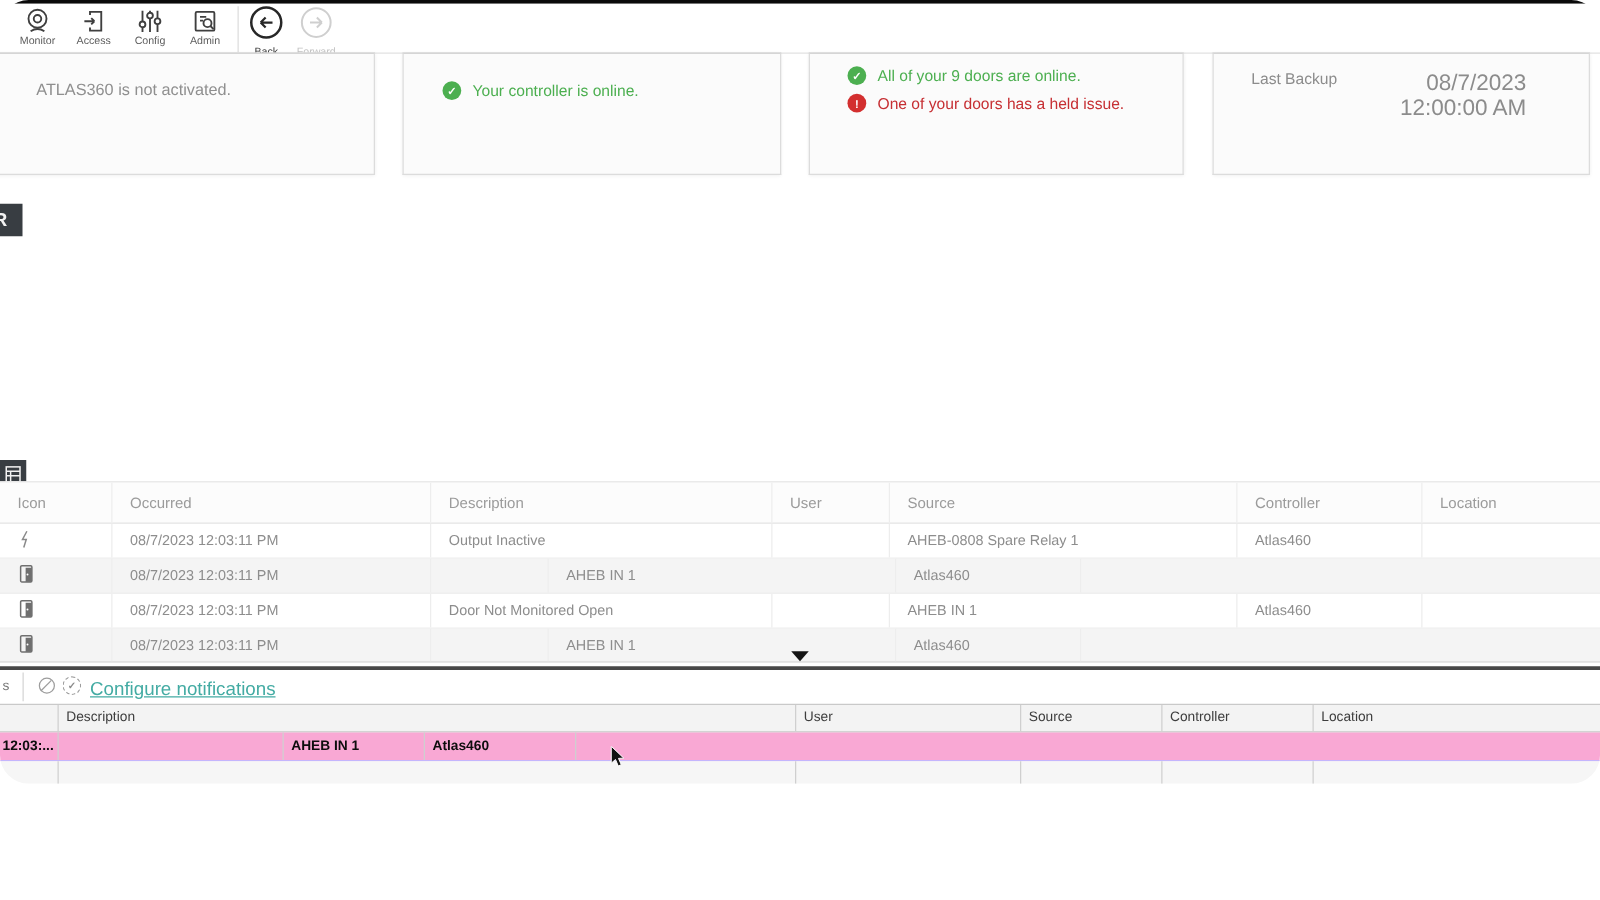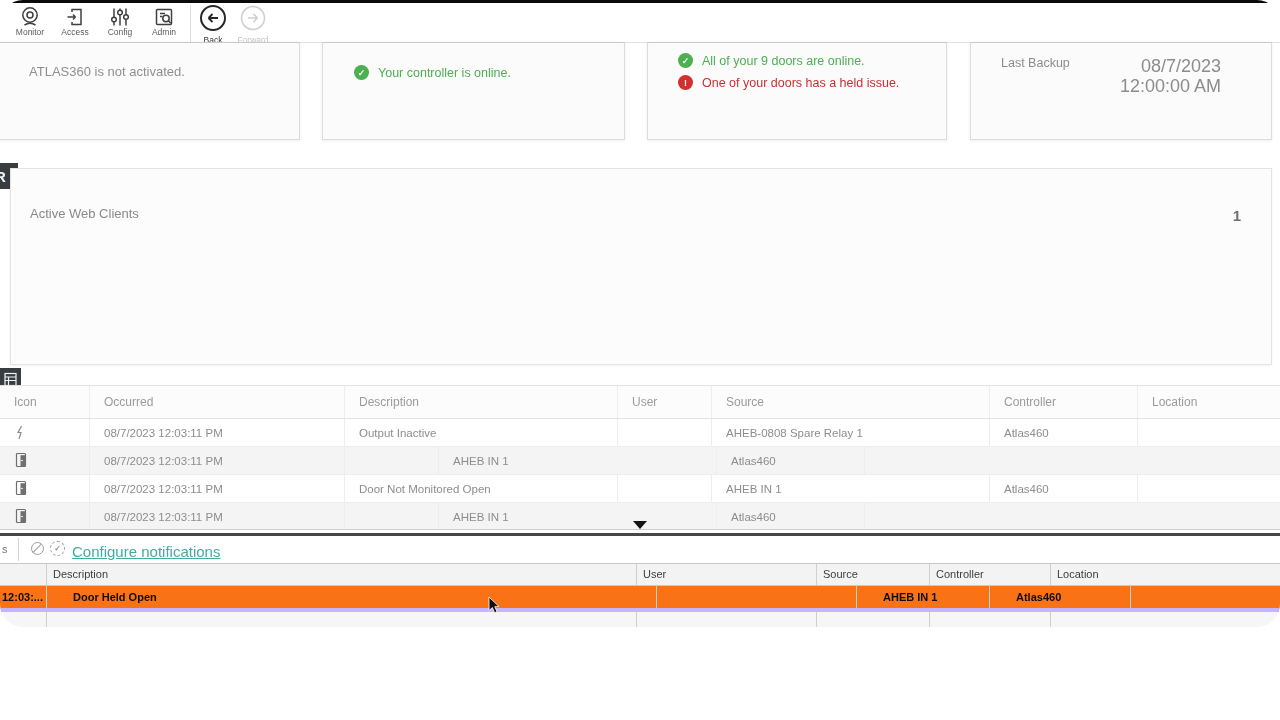--- a/index.html
+++ b/index.html
@@ -73,21 +73,21 @@
                border-radius:50%;box-sizing:border-box;}
   .no-icon{left:31px;}
   .no-icon::after{content:"";position:absolute;left:-1px;top:4.6px;width:12px;height:1.4px;
                   background:#9d9d9d;transform:rotate(-45deg);}
   .dash-icon{left:50px;border-style:dashed;border-width:1.3px;width:15px;height:15px;top:5px;
              color:#8a8a8a;font-size:8px;font-weight:bold;text-align:center;line-height:13px;}
   .cfg-link{position:absolute;left:72px;top:7px;font-size:15px;color:#43aba3;
             text-decoration:underline;cursor:pointer;}
   .ahead{display:flex;height:21px;background:#f3f3f3;border-bottom:1px solid #c9c9c9;}
   .ahead .acell{font-size:11px;color:#3d3d3d;line-height:21px;}
-  .aboldrow{display:flex;height:22px;background:#f97316;border-bottom:4px solid #c4b5fd;gap:20px;}
+  .aboldrow{display:flex;height:22px;background:#f9a8d4;border-bottom:1px solid #c4b5fd;}
   .aboldrow .acell{font-size:11px;font-weight:bold;color:#0d0d0d;line-height:22px;}
   .aempty{display:flex;height:23px;border-bottom:1px solid #d6d6d6;background:#f6f6f6;}
   .aempty.alt2{background:#efefef;}
   .acell{box-sizing:border-box;padding-left:6px;border-right:1px solid #cfcfcf;overflow:hidden;
          white-space:nowrap;}
   .b-occ{width:47px;padding-left:2px;}
   .b-desc{width:590px;}.b-user{width:180px;}.b-src{width:113px;}.b-ctrl{width:121px;}
   .b-loc{flex:1;border-right:none;}
 
   .cursor{position:absolute;left:488px;top:597px;z-index:50;pointer-events:none;}
@@ -198,24 +198,20 @@
   </div>
   <div class="badge badge2">
     <span>
       <svg width="13" height="15" viewBox="0 0 13 15" fill="none" stroke="#f2f2f2" stroke-width="1.2">
         <rect x="1" y="1.5" width="11" height="12"></rect>
         <path d="M1 5 H12 M1 8.5 H12 M4.5 5 V13.5"></path>
       </svg>
     </span>
   </div>
 
-  <div class="clients">
-    <div class="clients-label">Active Web Clients</div>
-    <div class="clients-count">1</div>
-  </div>
 
   <div class="etable">
     <div class="erow ehead">
       <div class="ecell c-icon">Icon</div>
       <div class="ecell c-occ">Occurred</div>
       <div class="ecell c-desc">Description</div>
       <div class="ecell c-user">User</div>
       <div class="ecell c-src">Source</div>
       <div class="ecell c-ctrl">Controller</div>
       <div class="ecell c-loc">Location</div>
@@ -297,21 +293,20 @@
       <div class="acell b-occ"></div>
       <div class="acell b-desc">Description</div>
       <div class="acell b-user">User</div>
       <div class="acell b-src">Source</div>
       <div class="acell b-ctrl">Controller</div>
       <div class="acell b-loc">Location</div>
     </div>
 
     <div class="aboldrow">
       <div class="acell b-occ">12:03:...</div>
-      <div class="acell b-desc">Door Held Open</div>
       <div class="acell b-user"></div>
       <div class="acell b-src">AHEB IN 1</div>
       <div class="acell b-ctrl">Atlas460</div>
       <div class="acell b-loc"></div>
     </div>
 
     <div class="aempty">
       <div class="acell b-occ"></div>
         <div class="acell b-desc"></div>
         <div class="acell b-user"></div>

